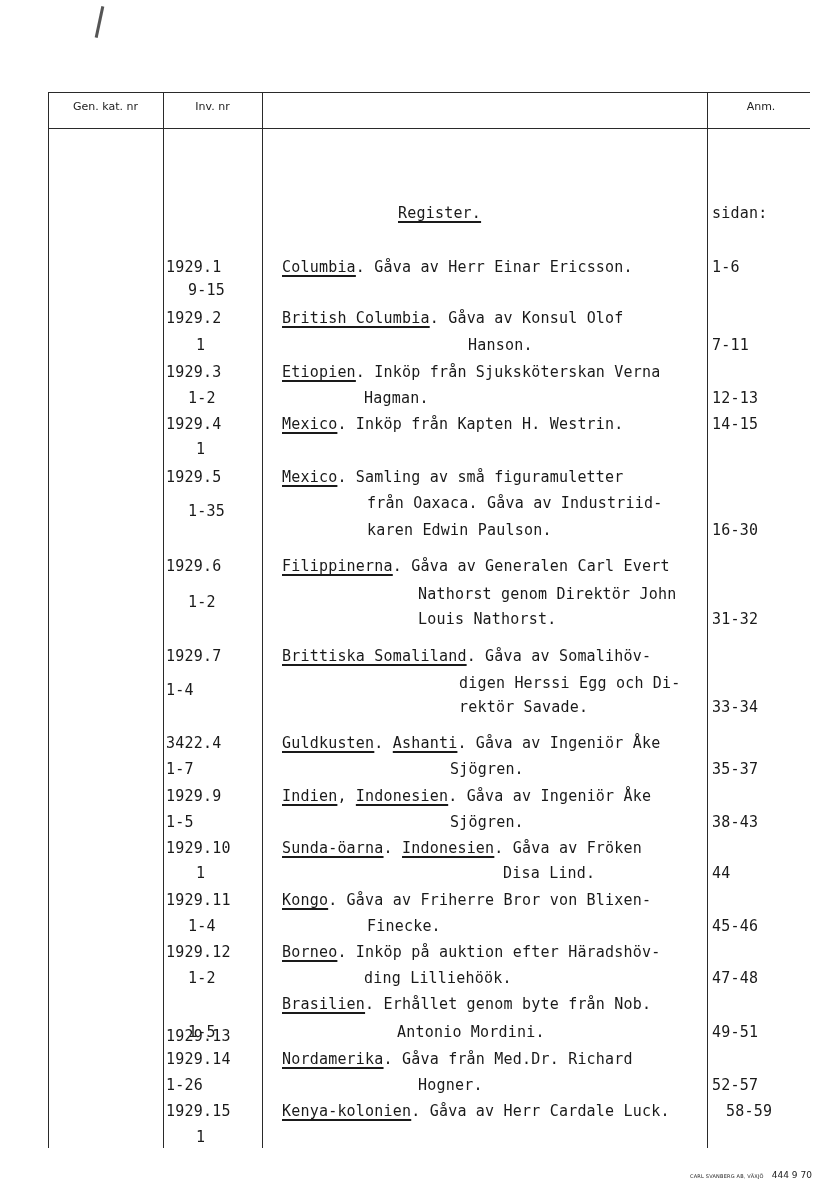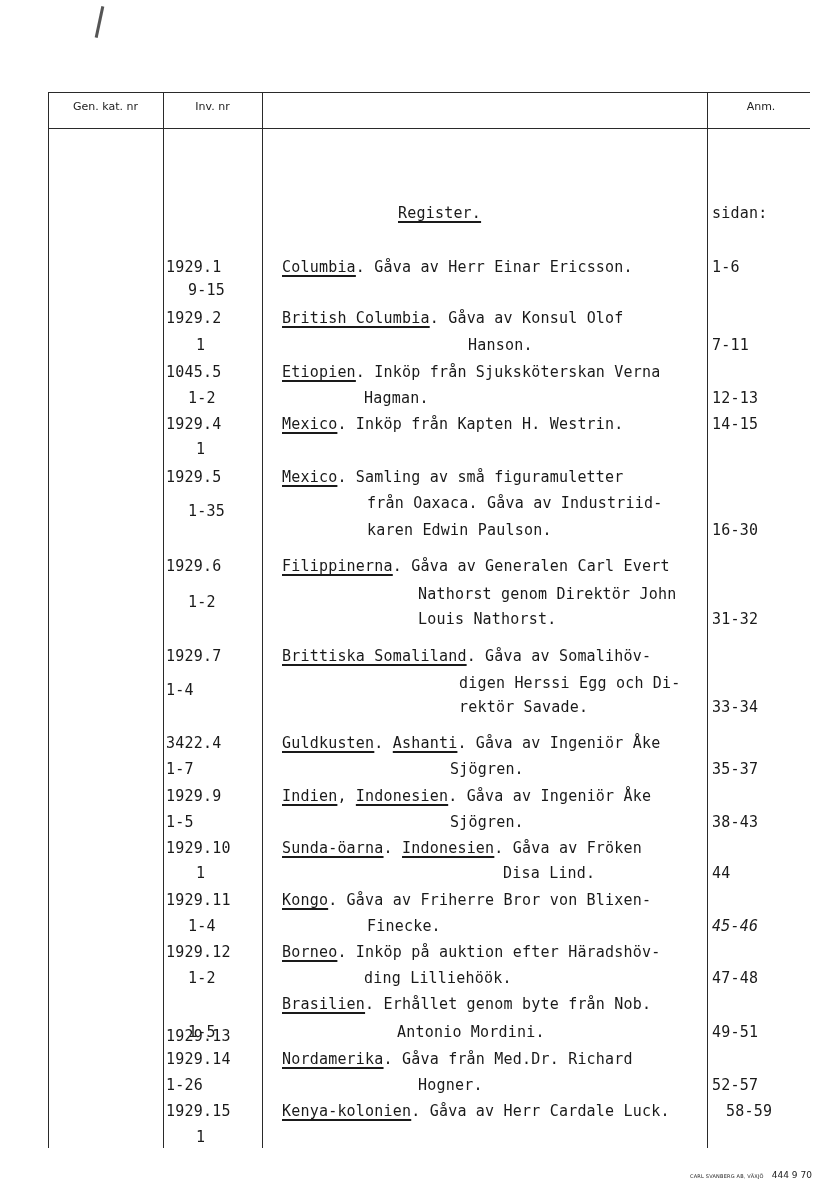--- a/index.html
+++ b/index.html
@@ -48,21 +48,21 @@
 
 <div>
   <div class="t inv" style="top:309px;">1929.2</div>
   <div class="t inv2" style="top:336px; left:196px;">1</div>
   <div class="t" style="left:282px; top:309px;"><span class="u">British Columbia</span><span>. Gåva av Konsul Olof</span></div>
   <div class="t" style="left:468px; top:336px;">Hanson.</div>
   <div class="t page" style="top:336px;">7-11</div>
 </div>
 
 <div>
-  <div class="t inv" style="top:363px;">1045.5</div>
+  <div class="t inv" style="top:363px;">1929.3</div>
   <div class="t inv2" style="top:389px;">1-2</div>
   <div class="t" style="left:282px; top:363px;"><span class="u">Etiopien</span><span>. Inköp från Sjuksköterskan Verna</span></div>
   <div class="t" style="left:364px; top:389px;">Hagman.</div>
   <div class="t page" style="top:389px;">12-13</div>
 </div>
 
 <div>
   <div class="t inv" style="top:415px;">1929.4</div>
   <div class="t inv2" style="top:440px; left:196px;">1</div>
   <div class="t" style="left:282px; top:415px;"><span class="u">Mexico</span><span>. Inköp från Kapten H. Westrin.</span></div>
@@ -118,21 +118,21 @@
   <div class="t" style="left:282px; top:839px;"><span class="u">Sunda-öarna</span><span>. </span><span class="u">Indonesien</span><span>. Gåva av Fröken</span></div>
   <div class="t" style="left:503px; top:864px;">Disa Lind.</div>
   <div class="t page" style="top:864px;">44</div>
 </div>
 
 <div>
   <div class="t inv" style="top:891px;">1929.11</div>
   <div class="t inv2" style="top:917px;">1-4</div>
   <div class="t" style="left:282px; top:891px;"><span class="u">Kongo</span><span>. Gåva av Friherre Bror von Blixen-</span></div>
   <div class="t" style="left:367px; top:917px;">Finecke.</div>
-  <div class="t page" style="top:917px;font-style:italic;">45-46</div>
+  <div class="t page" style="top:917px;">45-46</div>
 </div>
 
 <div>
   <div class="t inv" style="top:943px;">1929.12</div>
   <div class="t inv2" style="top:969px;">1-2</div>
   <div class="t" style="left:282px; top:943px;"><span class="u">Borneo</span><span>. Inköp på auktion efter Häradshöv-</span></div>
   <div class="t" style="left:364px; top:969px;">ding Lilliehöök.</div>
   <div class="t page" style="top:969px;">47-48</div>
 </div>
 

